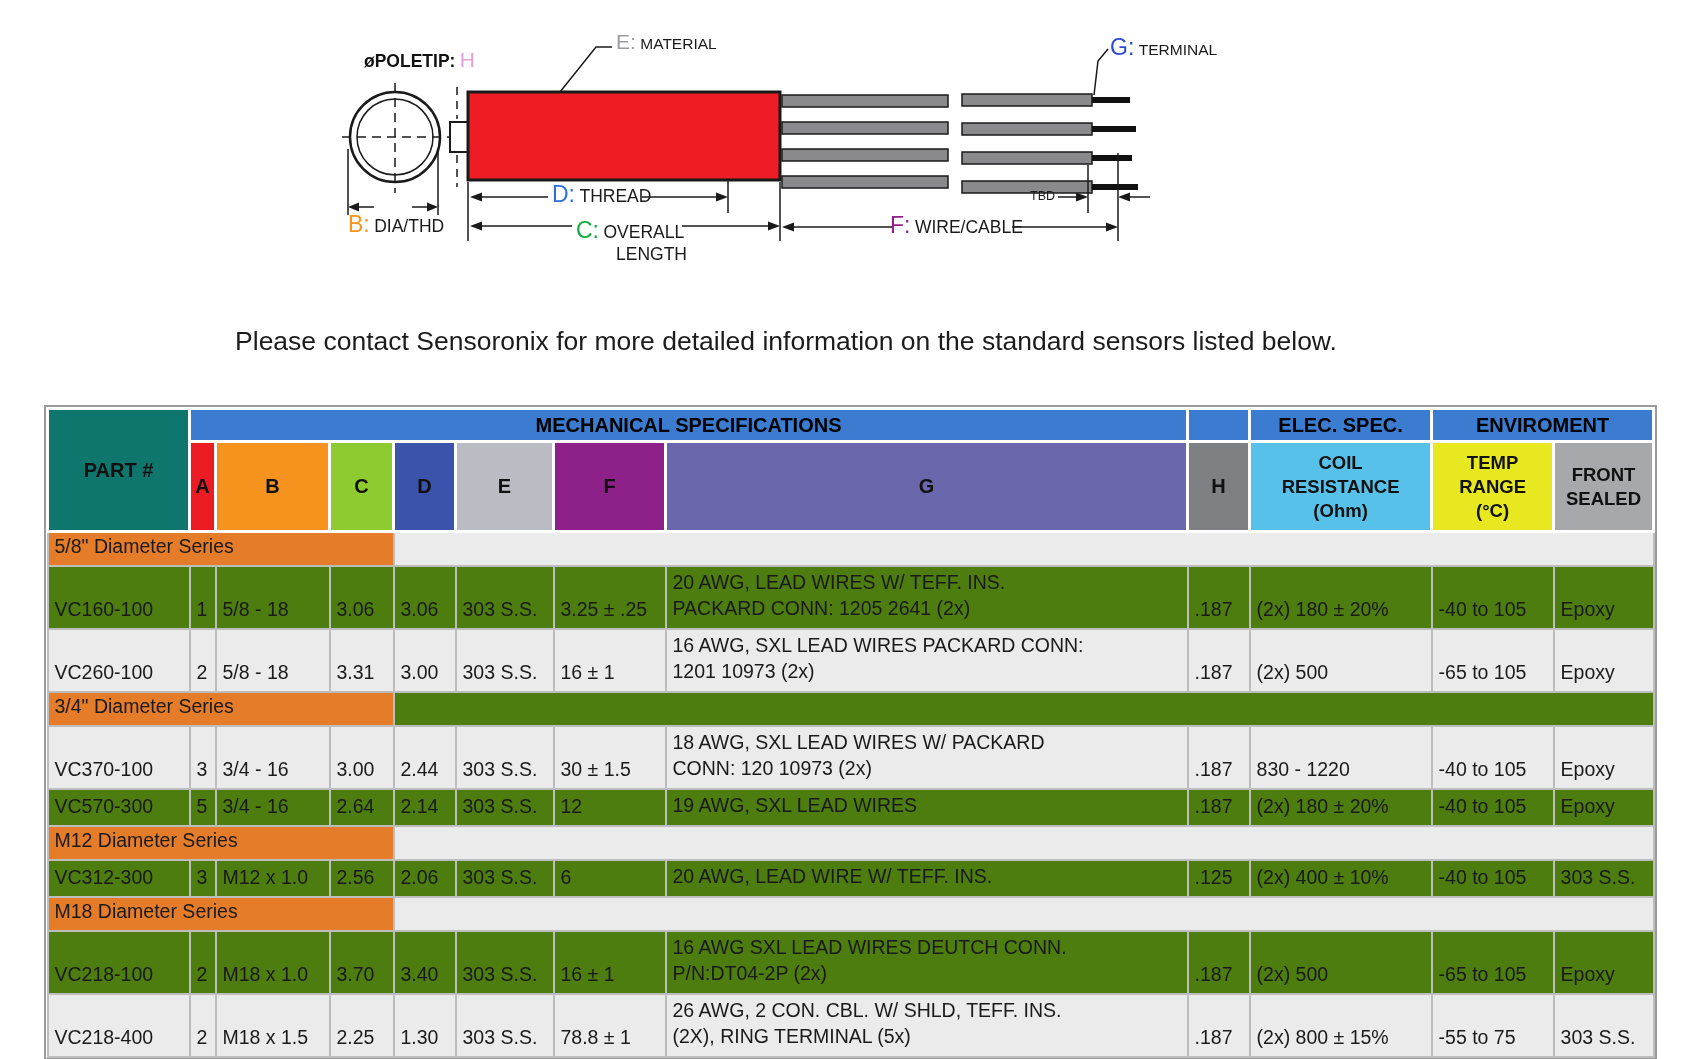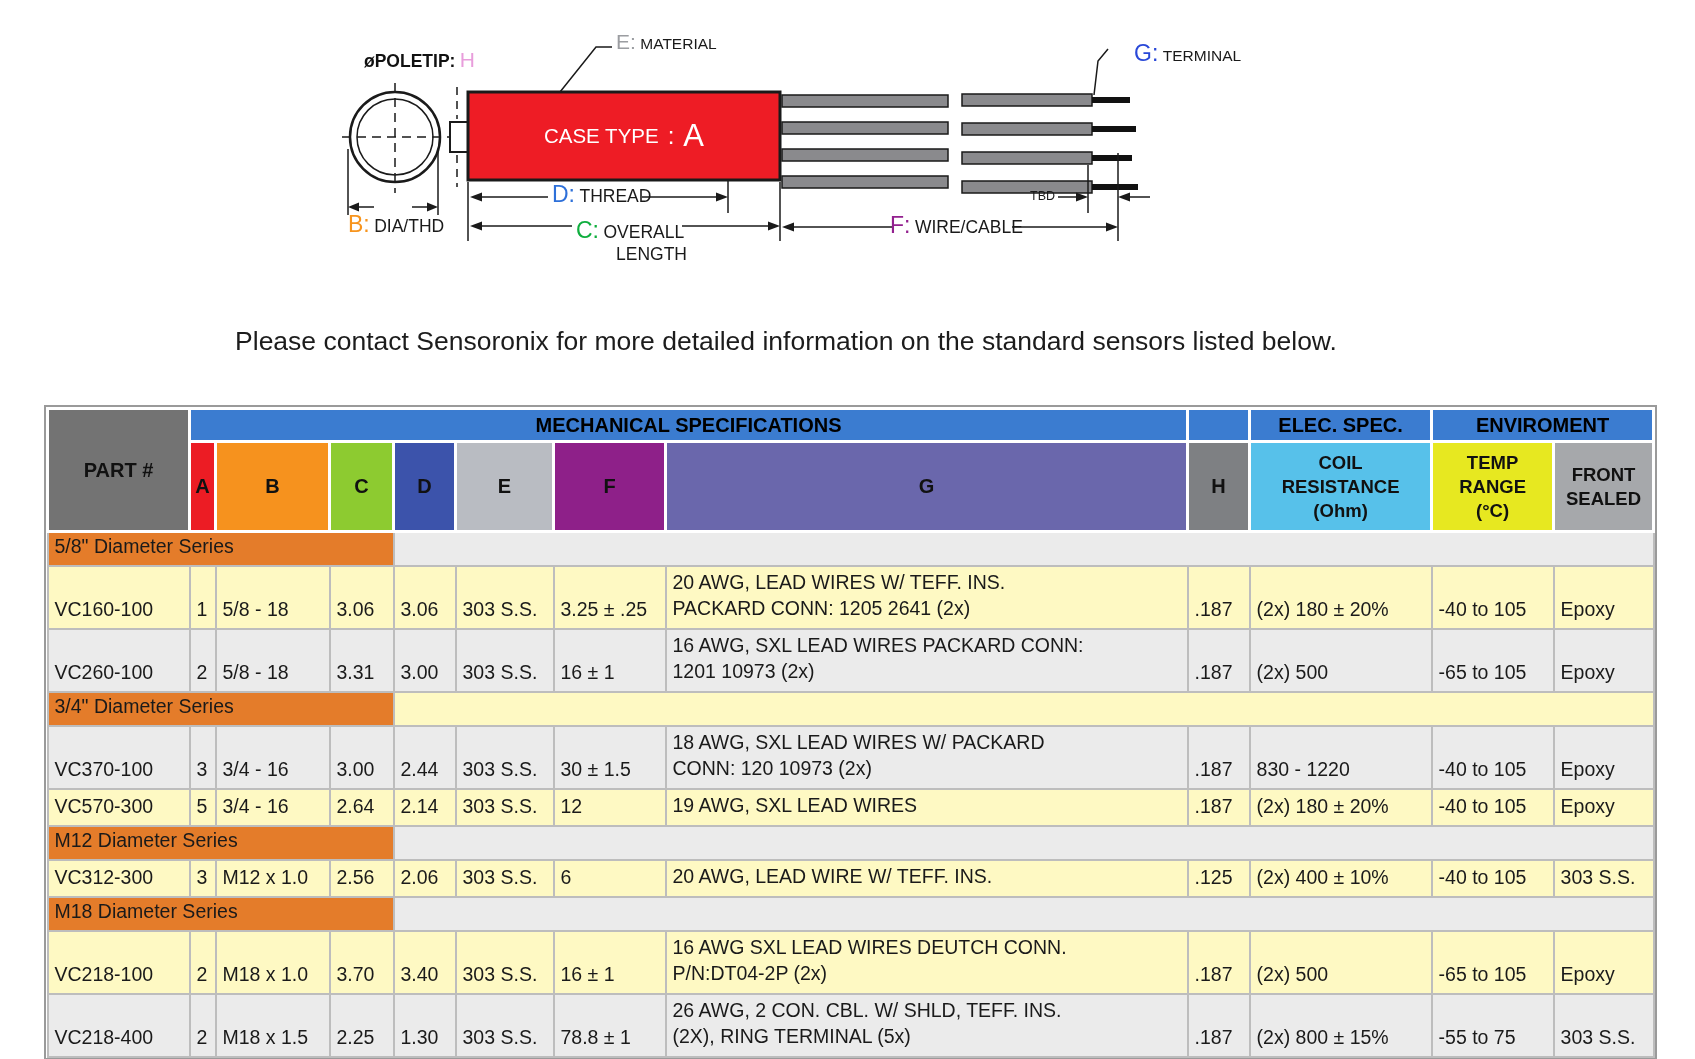--- a/index.html
+++ b/index.html
@@ -33,29 +33,29 @@
   .intro { position:absolute; left:0; top:324px; width:1572px; text-align:center;
     font-size:26.5px; line-height:34px; color:#1c1c1c; }
   
   .table-wrap { position:absolute; left:44px; top:405px; border:2px solid #9a9a9a; }
   table.spec { border-collapse:collapse; table-layout:fixed; width:1606px; }
   table.spec th { border:3px solid #ffffff; font-weight:bold; text-align:center; padding:0; }
   table.spec td { border:2px solid #bdbdbd; vertical-align:bottom;
     padding:2px 4px 7px 6px; font-size:19.5px; color:#1a1a1a; text-align:left; }
   tr.hdr1 { height:33px; } tr.hdr2 { height:90px; }
   tr.r-sec { height:33px; } tr.r-tall { height:62px; } tr.r-short { height:32px;margin-top:7px; }
-  th.part { background:#737373; font-size:20px; color:#111; }
+  th.part { background:#0f766e; font-size:20px; color:#111; }
   th.banner { background:#3b7cd0; color:#000000; font-size:20px; }
   th.cA { background:#ec1c24; } th.cB { background:#f6921e; } th.cC { background:#8dcb30; }
   th.cD { background:#3c53ab; } th.cE { background:#b9bcc2; } th.cF { background:#8e2089; }
   th.cG { background:#6a67ac; } th.cH { background:#7e8083; }
   th.letter { font-size:20px; color:#111; }
   th.sub { font-weight:normal; font-size:18.5px; color:#111; white-space:pre-line; line-height:24px; }
   th.coil { background:#57c1ea; } th.temp { background:#e7e820; } th.sealed { background:#a6a8ab; }
-  tr.bg-gray td { background:#ebebeb; } tr.bg-white td { background:#fef9c3; }
+  tr.bg-gray td { background:#ebebeb; } tr.bg-white td { background:#4d7c0f; }
   td.sec-label { background:#e47c2a !important; font-size:20px; padding-left:9px;
     vertical-align:middle; padding-bottom:4px; }
   td.g { white-space:pre-line; line-height:26px; }
 </style>
 </head>
 <body>
 
 <div class="page">
 
   <div class="diagram">
@@ -137,27 +137,22 @@
     <div class="dlabel" style="left:364px; top:48px;">
       <span class="poletip-prefix">øPOLETIP:</span>
       <span class="poletip-letter">H</span>
     </div>
 
     <div class="dlabel" style="left:616px; top:30px;">
       <span class="material-letter">E:</span>
       <span class="lab-text-sm">MATERIAL</span>
     </div>
 
-    <div class="dlabel case-label">
-      <span class="case-word">CASE TYPE</span>
-      <span class="case-colon">:</span>
-      <span class="case-letter">A</span>
-    </div>
-
-    <div class="dlabel" style="left:1110px; top:40px;margin-left:24px;">
+
+    <div class="dlabel" style="left:1110px; top:34px;">
       <span class="lab-letter terminal-letter">G:</span>
       <span class="lab-text-sm">TERMINAL</span>
     </div>
 
     <div class="dlabel" style="left:552px; top:181px;">
       <span class="lab-letter thread-letter">D:</span>
       <span class="lab-text">THREAD</span>
     </div>
 
     <div class="dlabel" style="left:348px; top:211px;">

